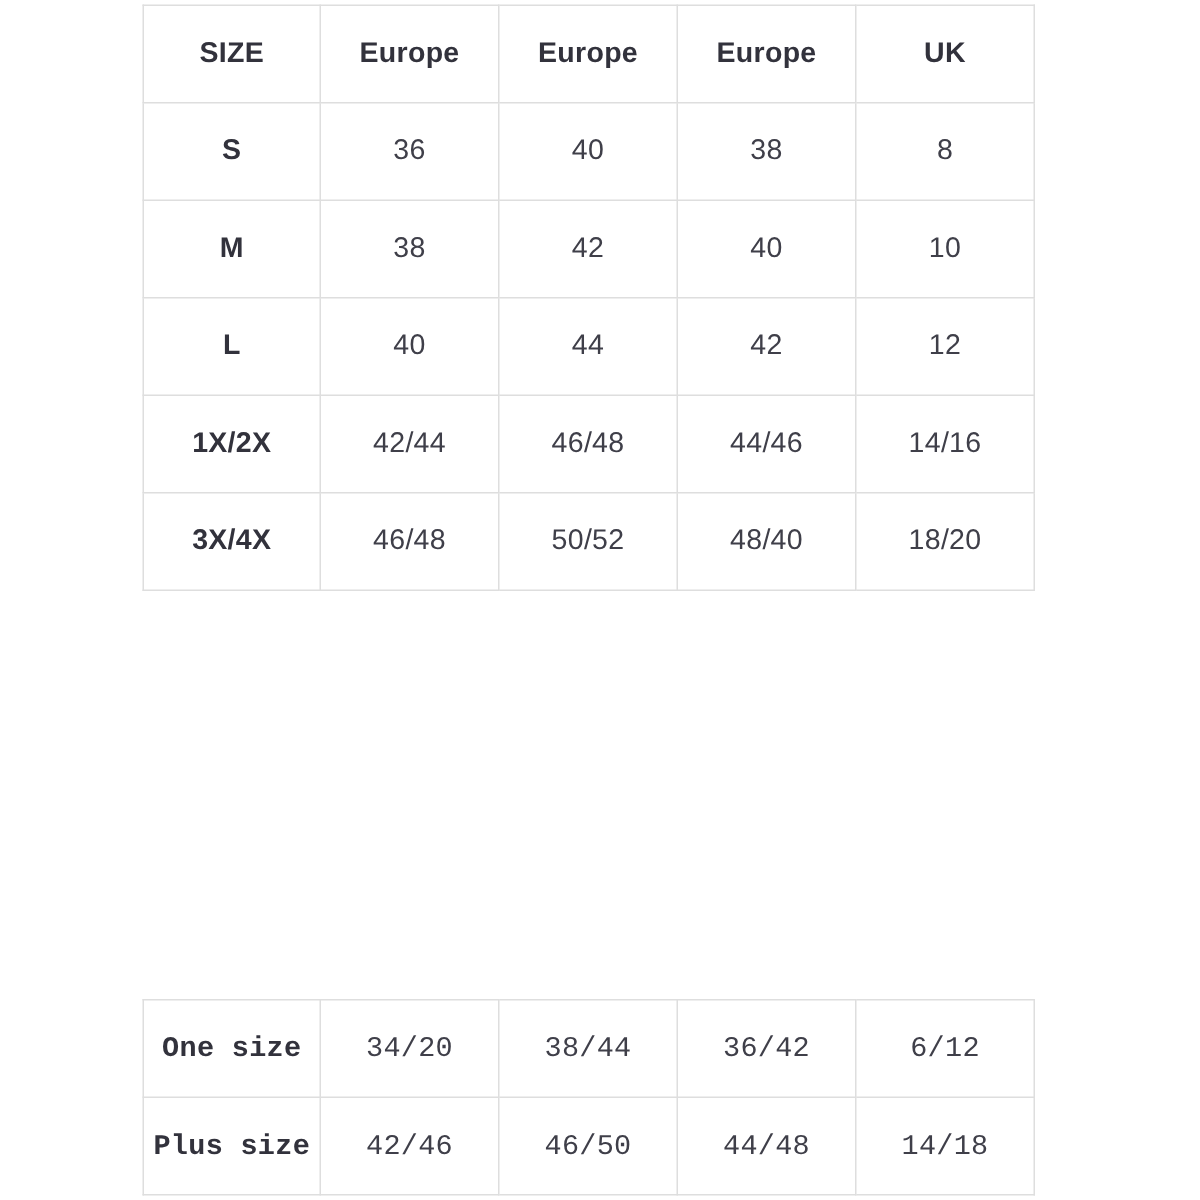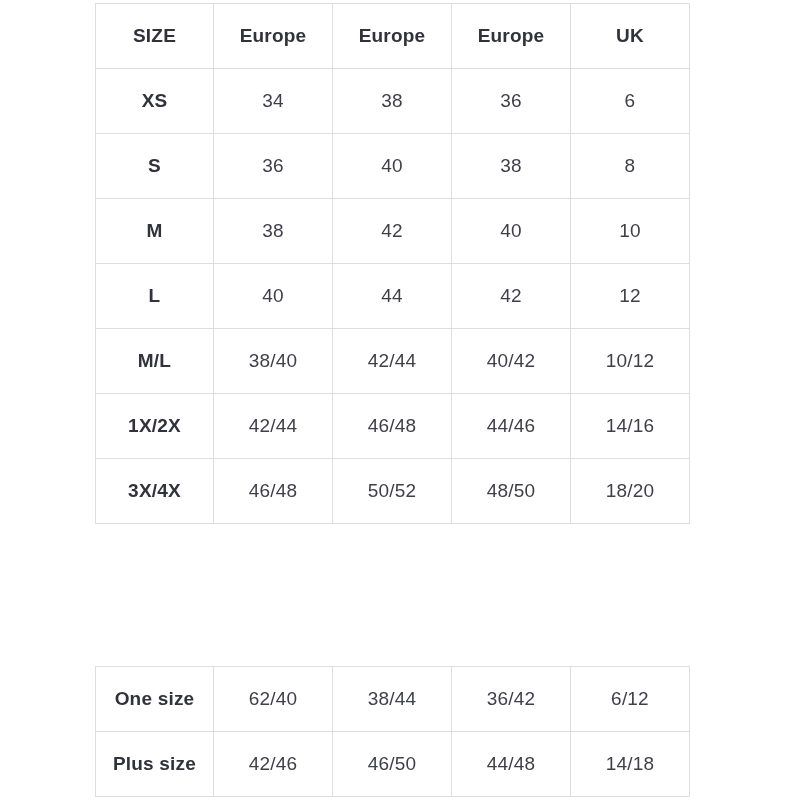--- a/index.html
+++ b/index.html
@@ -17,21 +17,21 @@
   }
   .page{position:relative;width:800px;height:576px;background:var(--bg);}
   table.size-table{
     position:absolute;
     left:95px;
     border-collapse:collapse;
     table-layout:fixed;
     background:var(--bg);
   }
   table.main{top:3px;}
-  table.extra{top:666px;}
+  table.extra{top:666px;font-family:Liberation Mono, monospace;}
   td{
     border:1px solid var(--border-color);
     width:116px;
     height:62px;
     text-align:center;
     vertical-align:middle;
     font-size:19px;
     color:var(--text-regular);
     letter-spacing:0.2px;
   }
@@ -49,27 +49,20 @@
   <table class="size-table main">
     <tbody>
         <tr>
       <td class="bold size-col">SIZE</td>
       <td class="bold">Europe</td>
       <td class="bold">Europe</td>
       <td class="bold">Europe</td>
       <td class="bold">UK</td>
     </tr>
     <tr>
-      <td class="bold size-col">XS</td>
-      <td>34</td>
-      <td>38</td>
-      <td>36</td>
-      <td>6</td>
-    </tr>
-    <tr>
       <td class="bold size-col">S</td>
       <td>36</td>
       <td>40</td>
       <td>38</td>
       <td>8</td>
     </tr>
     <tr>
       <td class="bold size-col">M</td>
       <td>38</td>
       <td>42</td>
@@ -77,48 +70,41 @@
       <td>10</td>
     </tr>
     <tr>
       <td class="bold size-col">L</td>
       <td>40</td>
       <td>44</td>
       <td>42</td>
       <td>12</td>
     </tr>
     <tr>
-      <td class="bold size-col">M/L</td>
-      <td>38/40</td>
-      <td>42/44</td>
-      <td>40/42</td>
-      <td>10/12</td>
-    </tr>
-    <tr>
       <td class="bold size-col">1X/2X</td>
       <td>42/44</td>
       <td>46/48</td>
       <td>44/46</td>
       <td>14/16</td>
     </tr>
     <tr>
       <td class="bold size-col">3X/4X</td>
       <td>46/48</td>
       <td>50/52</td>
-      <td>48/50</td>
+      <td>48/40</td>
       <td>18/20</td>
     </tr>
   </tbody>
     </table>
 
   <table class="size-table extra">
     <tbody>
         <tr>
       <td class="bold size-col">One size</td>
-      <td>62/40</td>
+      <td>34/20</td>
       <td>38/44</td>
       <td>36/42</td>
       <td>6/12</td>
     </tr>
     <tr>
       <td class="bold size-col">Plus size</td>
       <td>42/46</td>
       <td>46/50</td>
       <td>44/48</td>
       <td>14/18</td>

